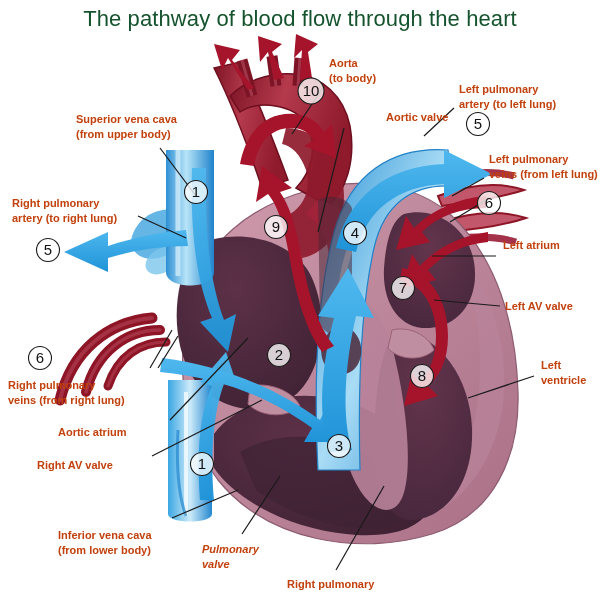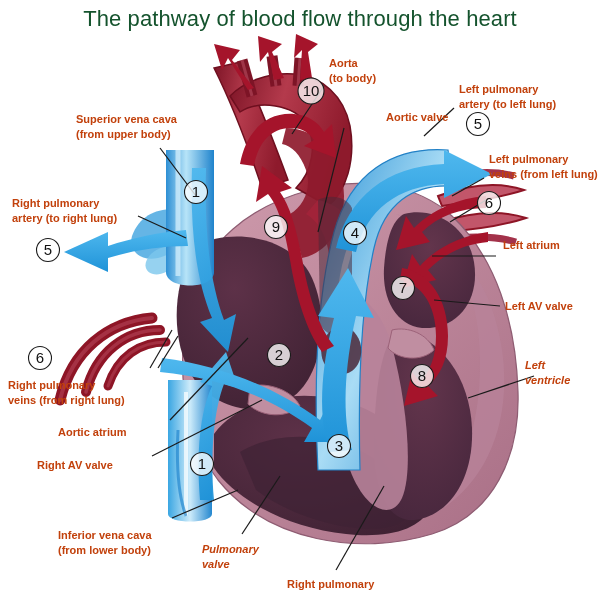--- a/index.html
+++ b/index.html
@@ -325,17 +325,17 @@
       <div class="lbl" style="left: 287px; top: 577px;">Right pulmonary</div>
       <div class="lbl" style="left: 329px; top: 56px;">Aorta
 (to body)</div>
       <div class="lbl" style="left: 338px; top: 110px; margin-left: 48px;">Aortic valve</div>
       <div class="lbl" style="left: 459px; top: 82px;">Left pulmonary
 artery (to left lung)</div>
       <div class="lbl" style="left: 489px; top: 152px;">Left pulmonary
 veins (from left lung)</div>
       <div class="lbl" style="left: 503px; top: 238px;">Left atrium</div>
       <div class="lbl" style="left: 505px; top: 299px;">Left AV valve</div>
-      <div class="lbl" style="left: 525px; top: 358px; font-style: italic;">Left
+      <div class="lbl" style="left: 541px; top: 358px;">Left
 ventricle</div>
     </div>
 
 </div>
 
 </body></html>

